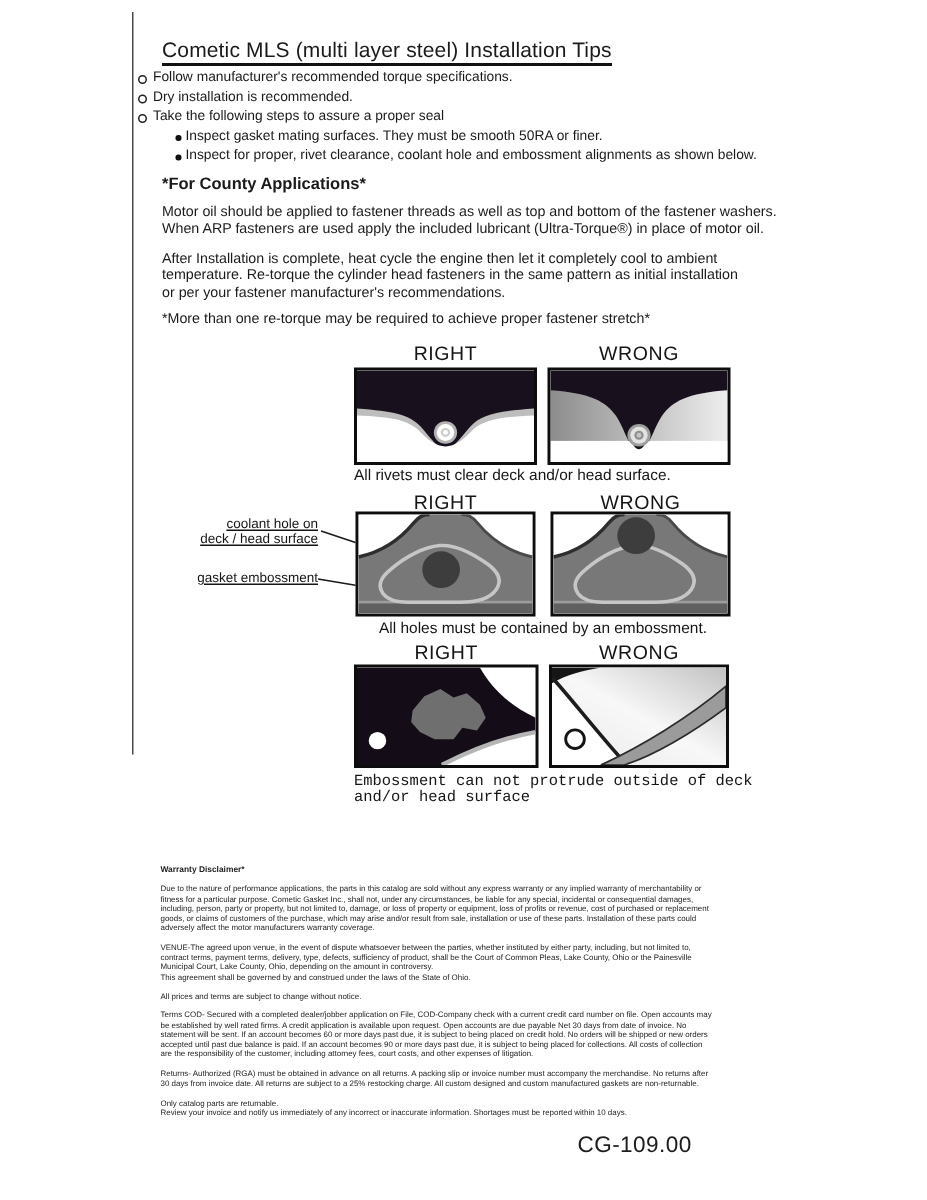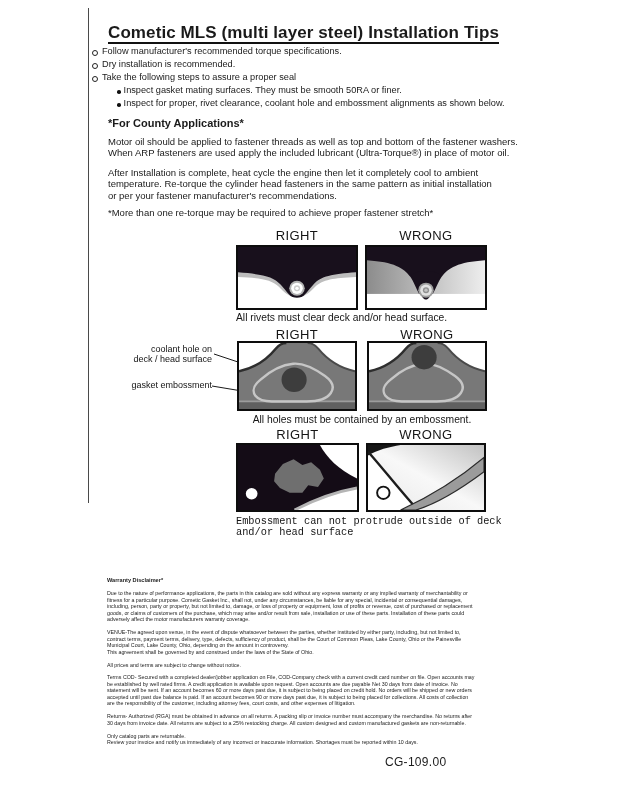--- a/index.html
+++ b/index.html
@@ -1,39 +1,39 @@
 <!DOCTYPE html>
 <html><head>
 <meta charset="utf-8">
 <style>
   html,body{margin:0;padding:0;background:#ffffff;}
   body{width:618px;height:800px;position:relative;font-family:"Liberation Sans",sans-serif;color:#1a1a1a;overflow:hidden;}
   .abs{position:absolute;}
   .pre{white-space:pre-line;}
   #left-rule{left:88px;top:8px;width:1px;height:495px;background:#4a4a4a;}
-  #title{left:108px;top:26px;font-size:17px;font-weight:bold;line-height:14px;border-bottom:2px solid #111;padding-bottom:2px;letter-spacing:0.1px;}
+  #title{left:108px;top:26px;font-size:14px;font-weight:normal;line-height:14px;border-bottom:2px solid #111;padding-bottom:2px;letter-spacing:0.1px;}
   #tips{left:92px;top:45px;font-size:9.2px;}
   .b-row{display:flex;align-items:center;height:12.9px;line-height:12.9px;}
   .b-row .ring{width:4px;height:4px;border:1px solid #222;border-radius:50%;margin:3.6px 4px 0 0;flex:0 0 auto;}
   .b-sub{margin-left:25px;}
   .b-sub .dot{width:3.6px;height:3.6px;background:#111;border-radius:50%;margin:4.2px 3px 0 0;flex:0 0 auto;}
   #diesel-heading{left:108px;top:117px;font-size:11px;font-weight:bold;}
   .para{left:108px;width:430px;font-size:9.5px;line-height:11.3px;}
   #diesel-p1{top:136px;}
   #diesel-p2{top:167px;}
   #diesel-note{top:207px;}
   .dlabel{font-size:13px;line-height:13px;text-align:center;color:#151515;letter-spacing:0.4px;}
   .dbox{border:2px solid #0d0d0d;box-sizing:border-box;background:#fff;}
   .dbox svg{display:block;width:100%;height:100%;}
   .caption{font-size:10.3px;line-height:11px;color:#151515;}
-  .callout{font-size:9px;line-height:10px;text-align:right;color:#151515;}
+  .callout{font-size:9px;line-height:10px;text-align:right;color:#151515;text-decoration:underline;}
   #warranty{left:107px;top:577px;width:430px;font-size:5.3px;line-height:6.45px;color:#222;}
   #warranty .w-head{font-weight:bold;font-size:5.6px;margin:0 0 7px 0;}
   #warranty p{margin:0 0 6.5px 0;}
-  #footer-code{left:385px;top:755px;font-size:12px;letter-spacing:0.3px;color:#1c1c1c;}
+  #footer-code{left:385px;top:755px;font-size:15px;letter-spacing:0.3px;color:#1c1c1c;}
 </style>
 </head>
 <body>
 
 <div class="abs" id="left-rule"></div>
 
 <div class="abs" id="title">Cometic MLS (multi layer steel) Installation Tips</div>
 
 <div class="abs" id="tips">
   <div class="b-row">

